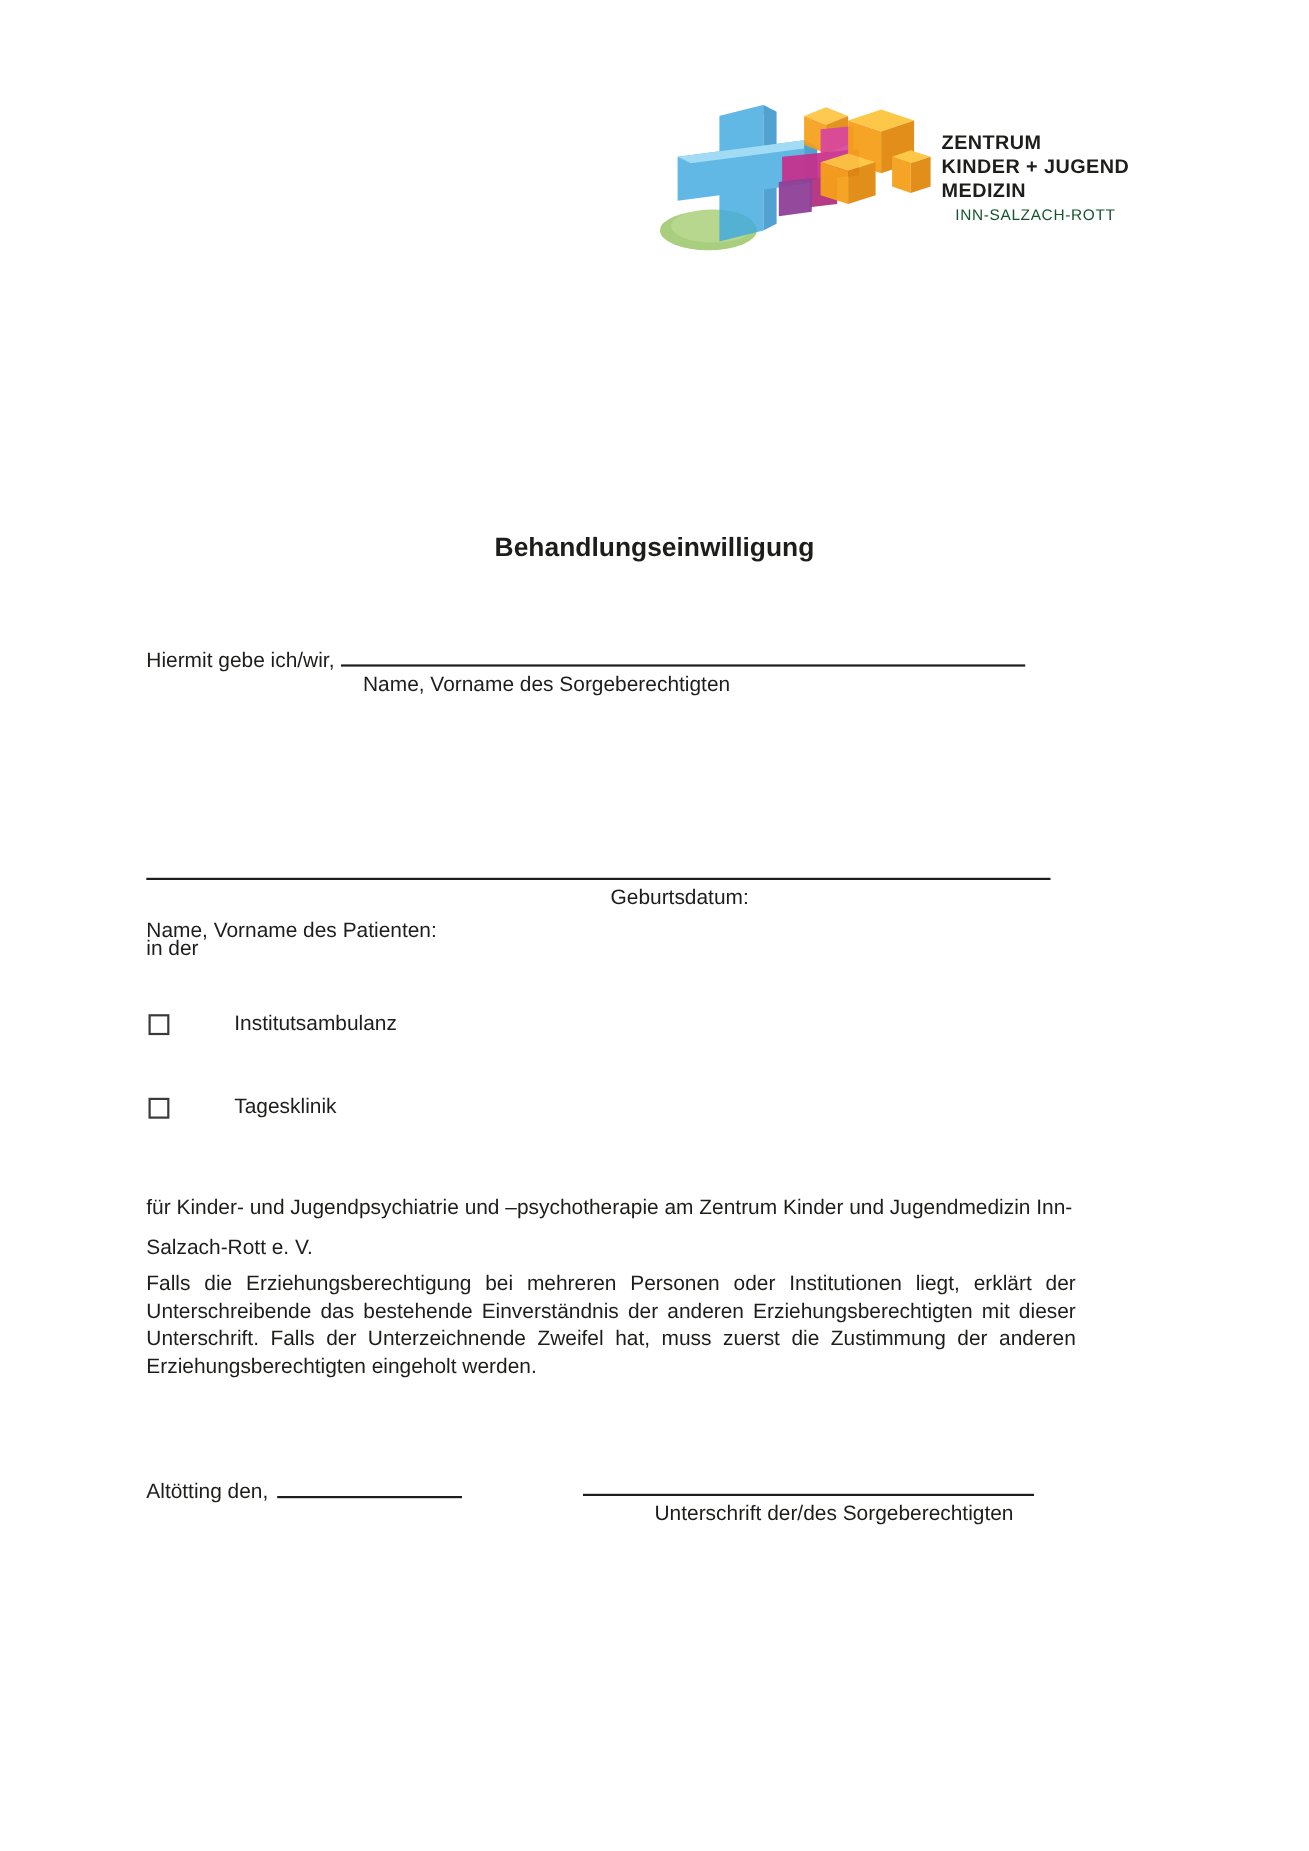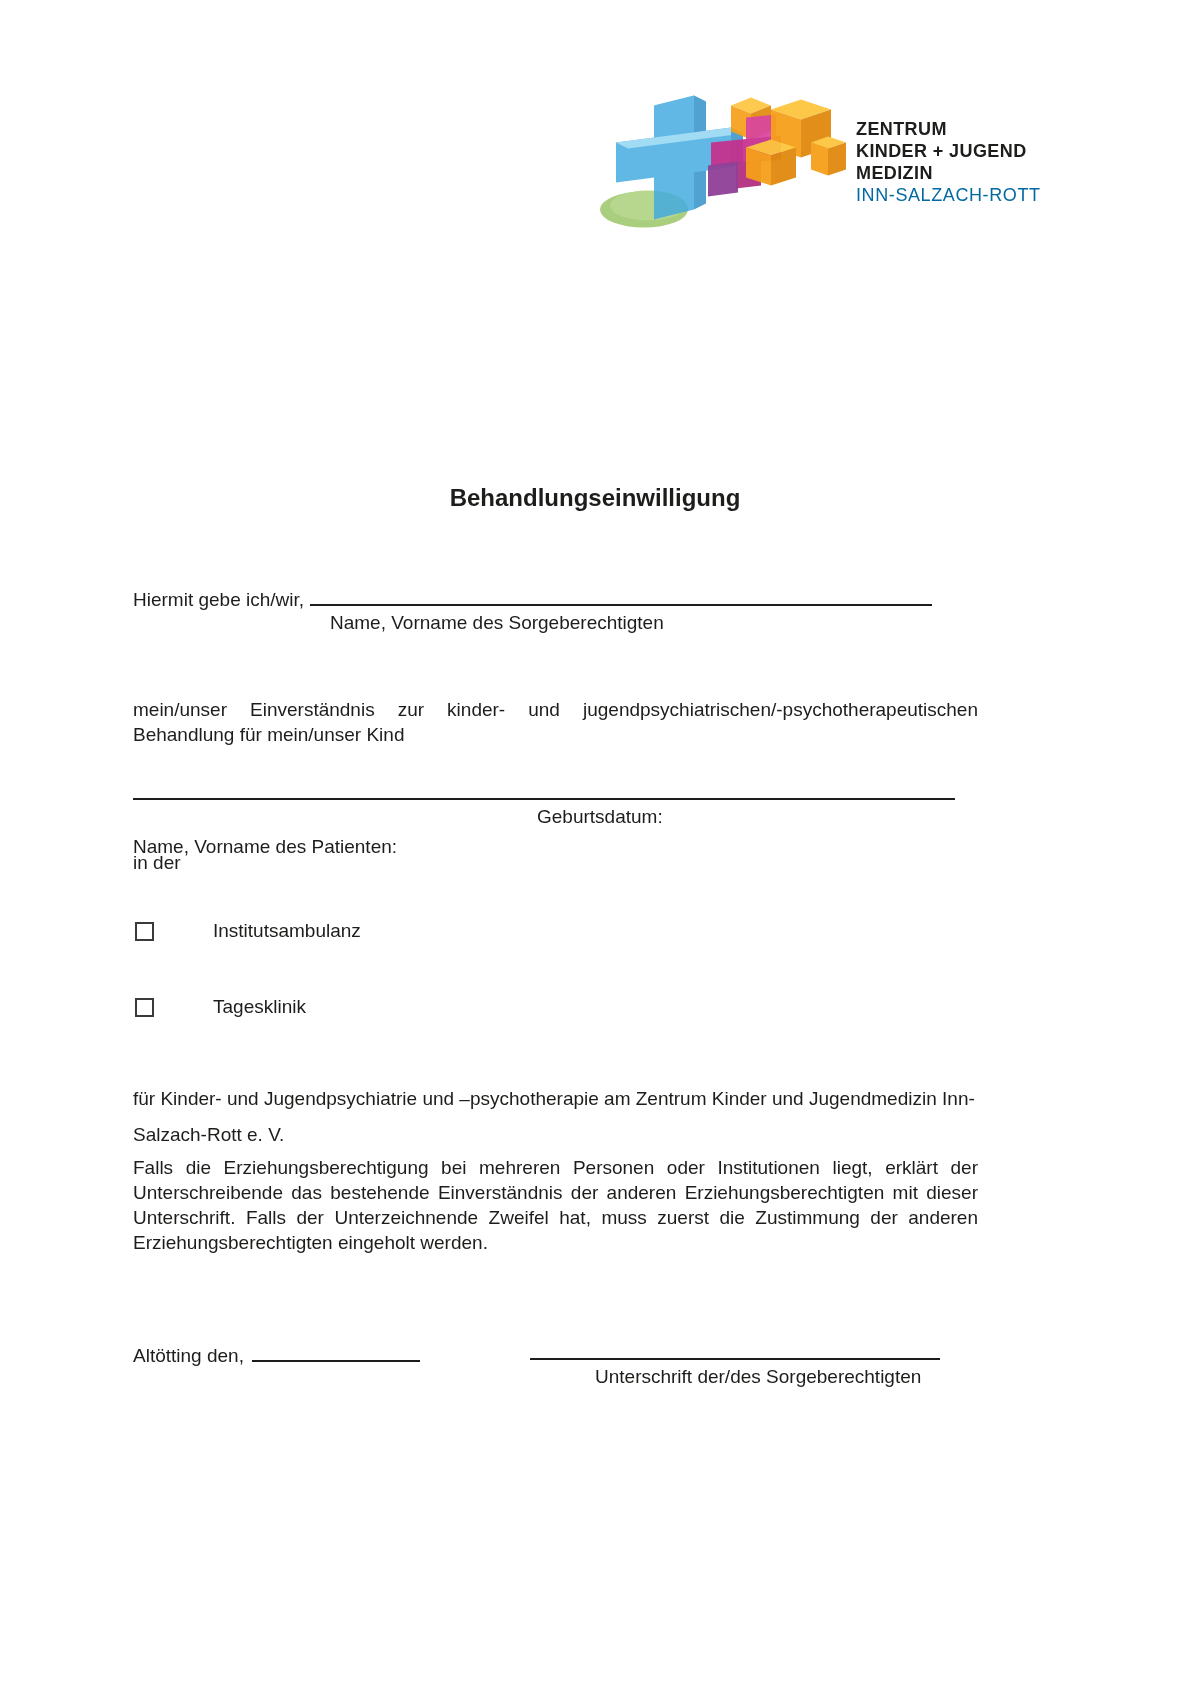--- a/index.html
+++ b/index.html
@@ -8,33 +8,33 @@
     width:1190px; height:1683px;
     background:#ffffff;
     font-family:"Liberation Sans", sans-serif;
     color:#1d1d1b;
     font-size:19px;
     overflow:hidden;
   }
   
   .logo-graphic { position:absolute; left:596px; top:86px; width:255px; height:148px; }
   .logo-text { position:absolute; left:856px; top:118px; line-height:22px; font-size:18px; font-weight:bold; letter-spacing:.4px; color:#1d1d1b; }
-  .logo-text .sub { font-weight:400; color:#0369a1; font-size:18px; letter-spacing:.6px; }
+  .logo-text .sub { font-weight:400; color:#14532d; font-size:14px; letter-spacing:.6px;text-align:center; }
   
   .doc-title { position:absolute; left:0; top:468px; width:100%; text-align:center; font-weight:bold; font-size:24px; }
   
   .abs { position:absolute; }
   .lead-line { left:133px; top:584px; width:900px; white-space:nowrap; }
   .fill-line { display:inline-block; border-bottom:2px solid #1d1d1b; height:20px; vertical-align:baseline; }
   .lead-fill { width:622px; margin-left:6px; }
   .lead-caption { left:330px; top:612px; }
   .consent-par { left:133px; top:678px; width:845px; line-height:25px; text-align:justify; }
   .rule { left:133px; top:798px; width:822px; border-top:2px solid #1d1d1b; height:0; }
   .patient-name-label { left:133px; top:836px; }
-  .patient-dob-label { left:537px; top:806px; }
+  .patient-dob-label { left:555px; top:806px; }
   .in-der { left:133px; top:852px; }
   .opt-row1 { top:920px;text-align:center; }
   .opt-row2 { top:996px; }
   .opt-row { left:133px; width:500px; height:24px; }
   .checkbox {
     position:absolute; left:2px; top:2px;
     width:15px; height:15px;
     border:2px solid #3a3a3a; background:#fff;
     cursor:pointer;
   }
@@ -99,21 +99,20 @@
     <div class="sub">INN-SALZACH-ROTT</div>
   </div>
 
   <h1 class="doc-title">Behandlungseinwilligung</h1>
 
   <div class="abs lead-line">
     <span>Hiermit gebe ich/wir,</span><span class="fill-line lead-fill"></span>
   </div>
   <div class="abs lead-caption">Name, Vorname des Sorgeberechtigten</div>
 
-  <p class="abs consent-par">mein/unser Einverständnis zur kinder- und jugendpsychiatrischen/-psychotherapeutischen Behandlung für mein/unser Kind</p>
 
   <div class="abs rule"></div>
   <div class="abs patient-name-label">Name, Vorname des Patienten:</div>
   <div class="abs patient-dob-label">Geburtsdatum:</div>
 
   <div class="abs in-der">in der</div>
 
   <div class="abs opt-row opt-row1">
     <span class="checkbox"></span>
     <span class="opt-label">Institutsambulanz</span>

